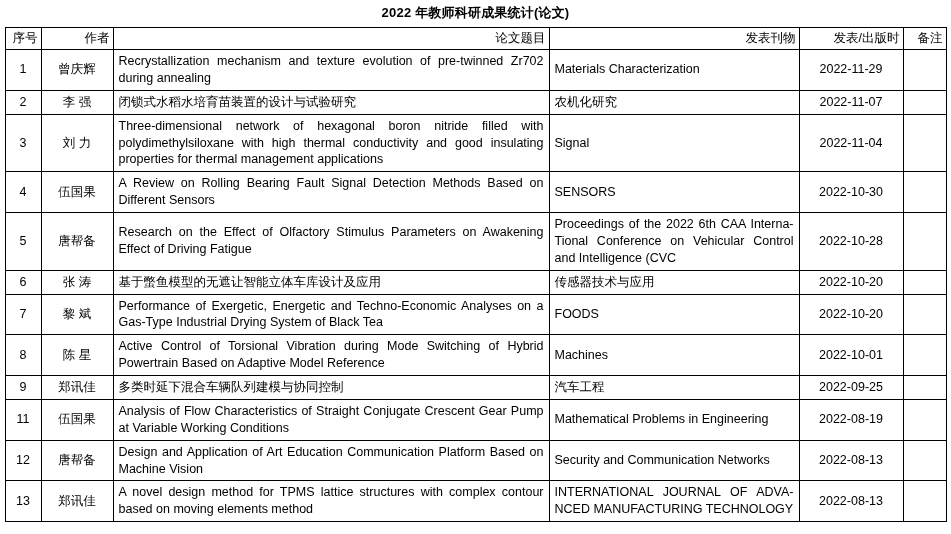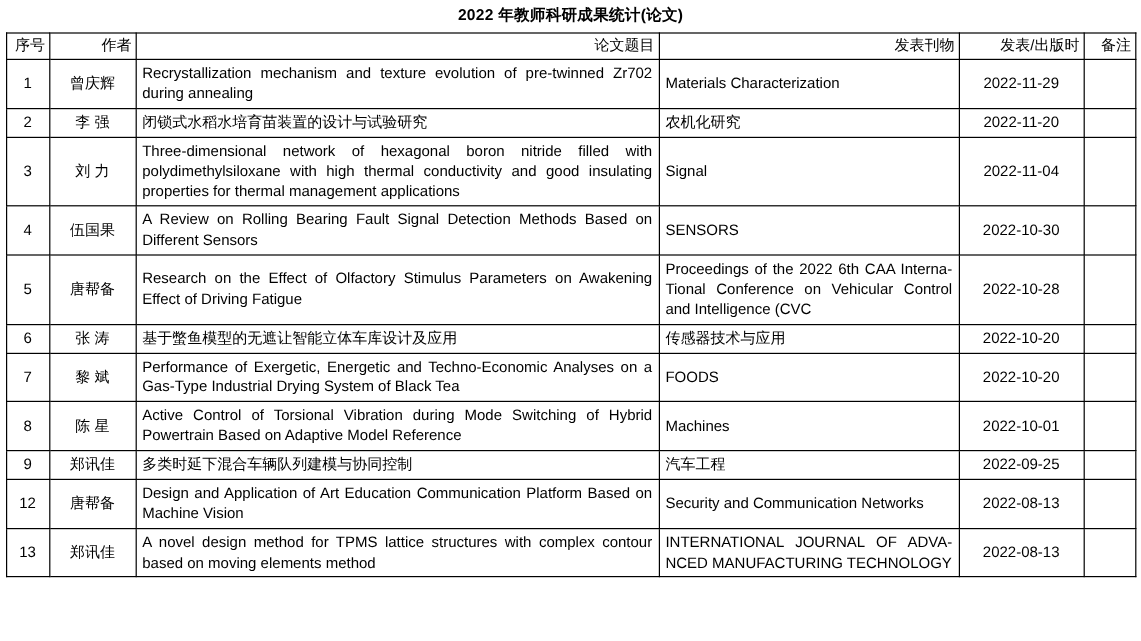--- a/index.html
+++ b/index.html
@@ -121,21 +121,21 @@
         <td class="title">Recrystallization mechanism and texture evolution of pre-twinned Zr702 during annealing</td>
         <td class="journal">Materials Characterization</td>
         <td class="date">2022-11-29</td>
         <td class="note"></td>
       </tr>
       <tr>
         <td class="idx">2</td>
         <td class="author">李  强</td>
         <td class="title">闭锁式水稻水培育苗装置的设计与试验研究</td>
         <td class="journal">农机化研究</td>
-        <td class="date">2022-11-20</td>
+        <td class="date">2022-11-07</td>
         <td class="note"></td>
       </tr>
       <tr>
         <td class="idx">3</td>
         <td class="author">刘  力</td>
         <td class="title">Three-dimensional network of hexagonal boron nitride filled with polydimethylsiloxane with high thermal conductivity and good insulating properties for thermal management applications</td>
         <td class="journal">Signal</td>
         <td class="date">2022-11-04</td>
         <td class="note"></td>
       </tr>
@@ -181,20 +181,28 @@
       </tr>
       <tr>
         <td class="idx">9</td>
         <td class="author">郑讯佳</td>
         <td class="title">多类时延下混合车辆队列建模与协同控制</td>
         <td class="journal">汽车工程</td>
         <td class="date">2022-09-25</td>
         <td class="note"></td>
       </tr>
       <tr>
+        <td class="idx">11</td>
+        <td class="author">伍国果</td>
+        <td class="title">Analysis of Flow Characteristics of Straight Conjugate Crescent Gear Pump at Variable Working Conditions</td>
+        <td class="journal">Mathematical Problems in Engineering</td>
+        <td class="date">2022-08-19</td>
+        <td class="note"></td>
+      </tr>
+      <tr>
         <td class="idx">12</td>
         <td class="author">唐帮备</td>
         <td class="title">Design and Application of Art Education Communication Platform Based on Machine Vision</td>
         <td class="journal">Security and Communication Networks</td>
         <td class="date">2022-08-13</td>
         <td class="note"></td>
       </tr>
       <tr>
         <td class="idx">13</td>
         <td class="author">郑讯佳</td>

